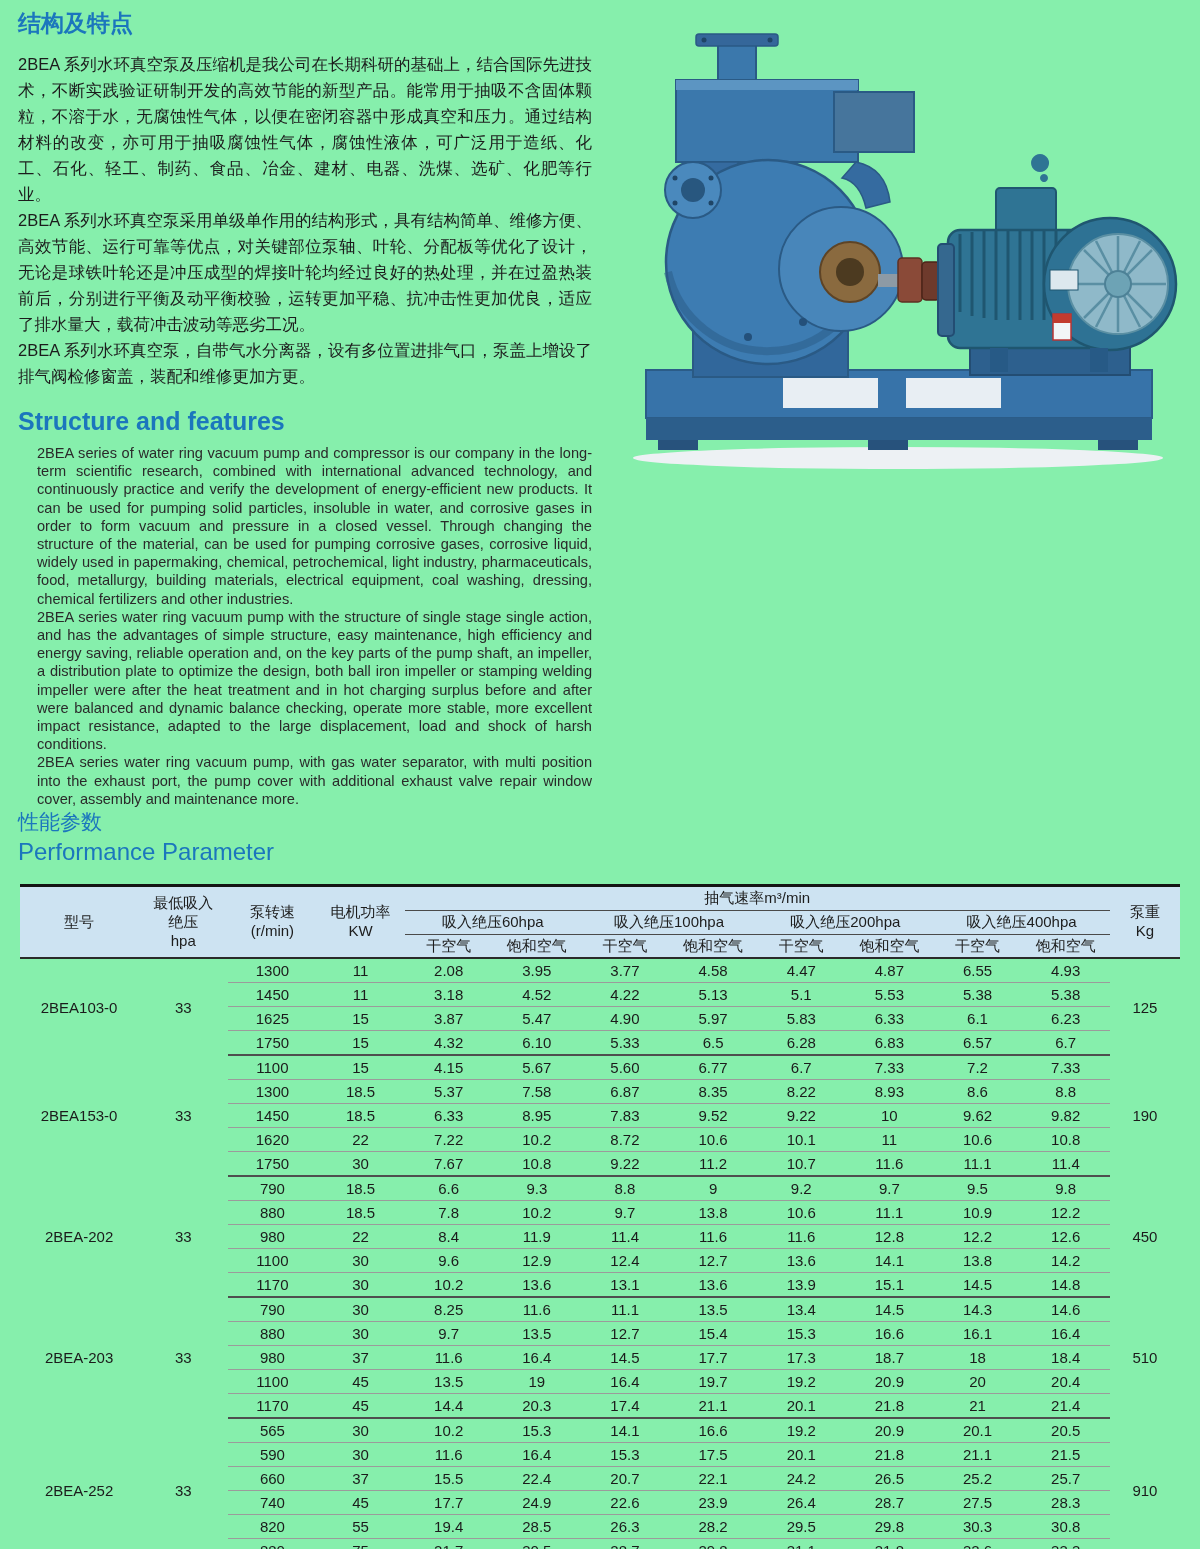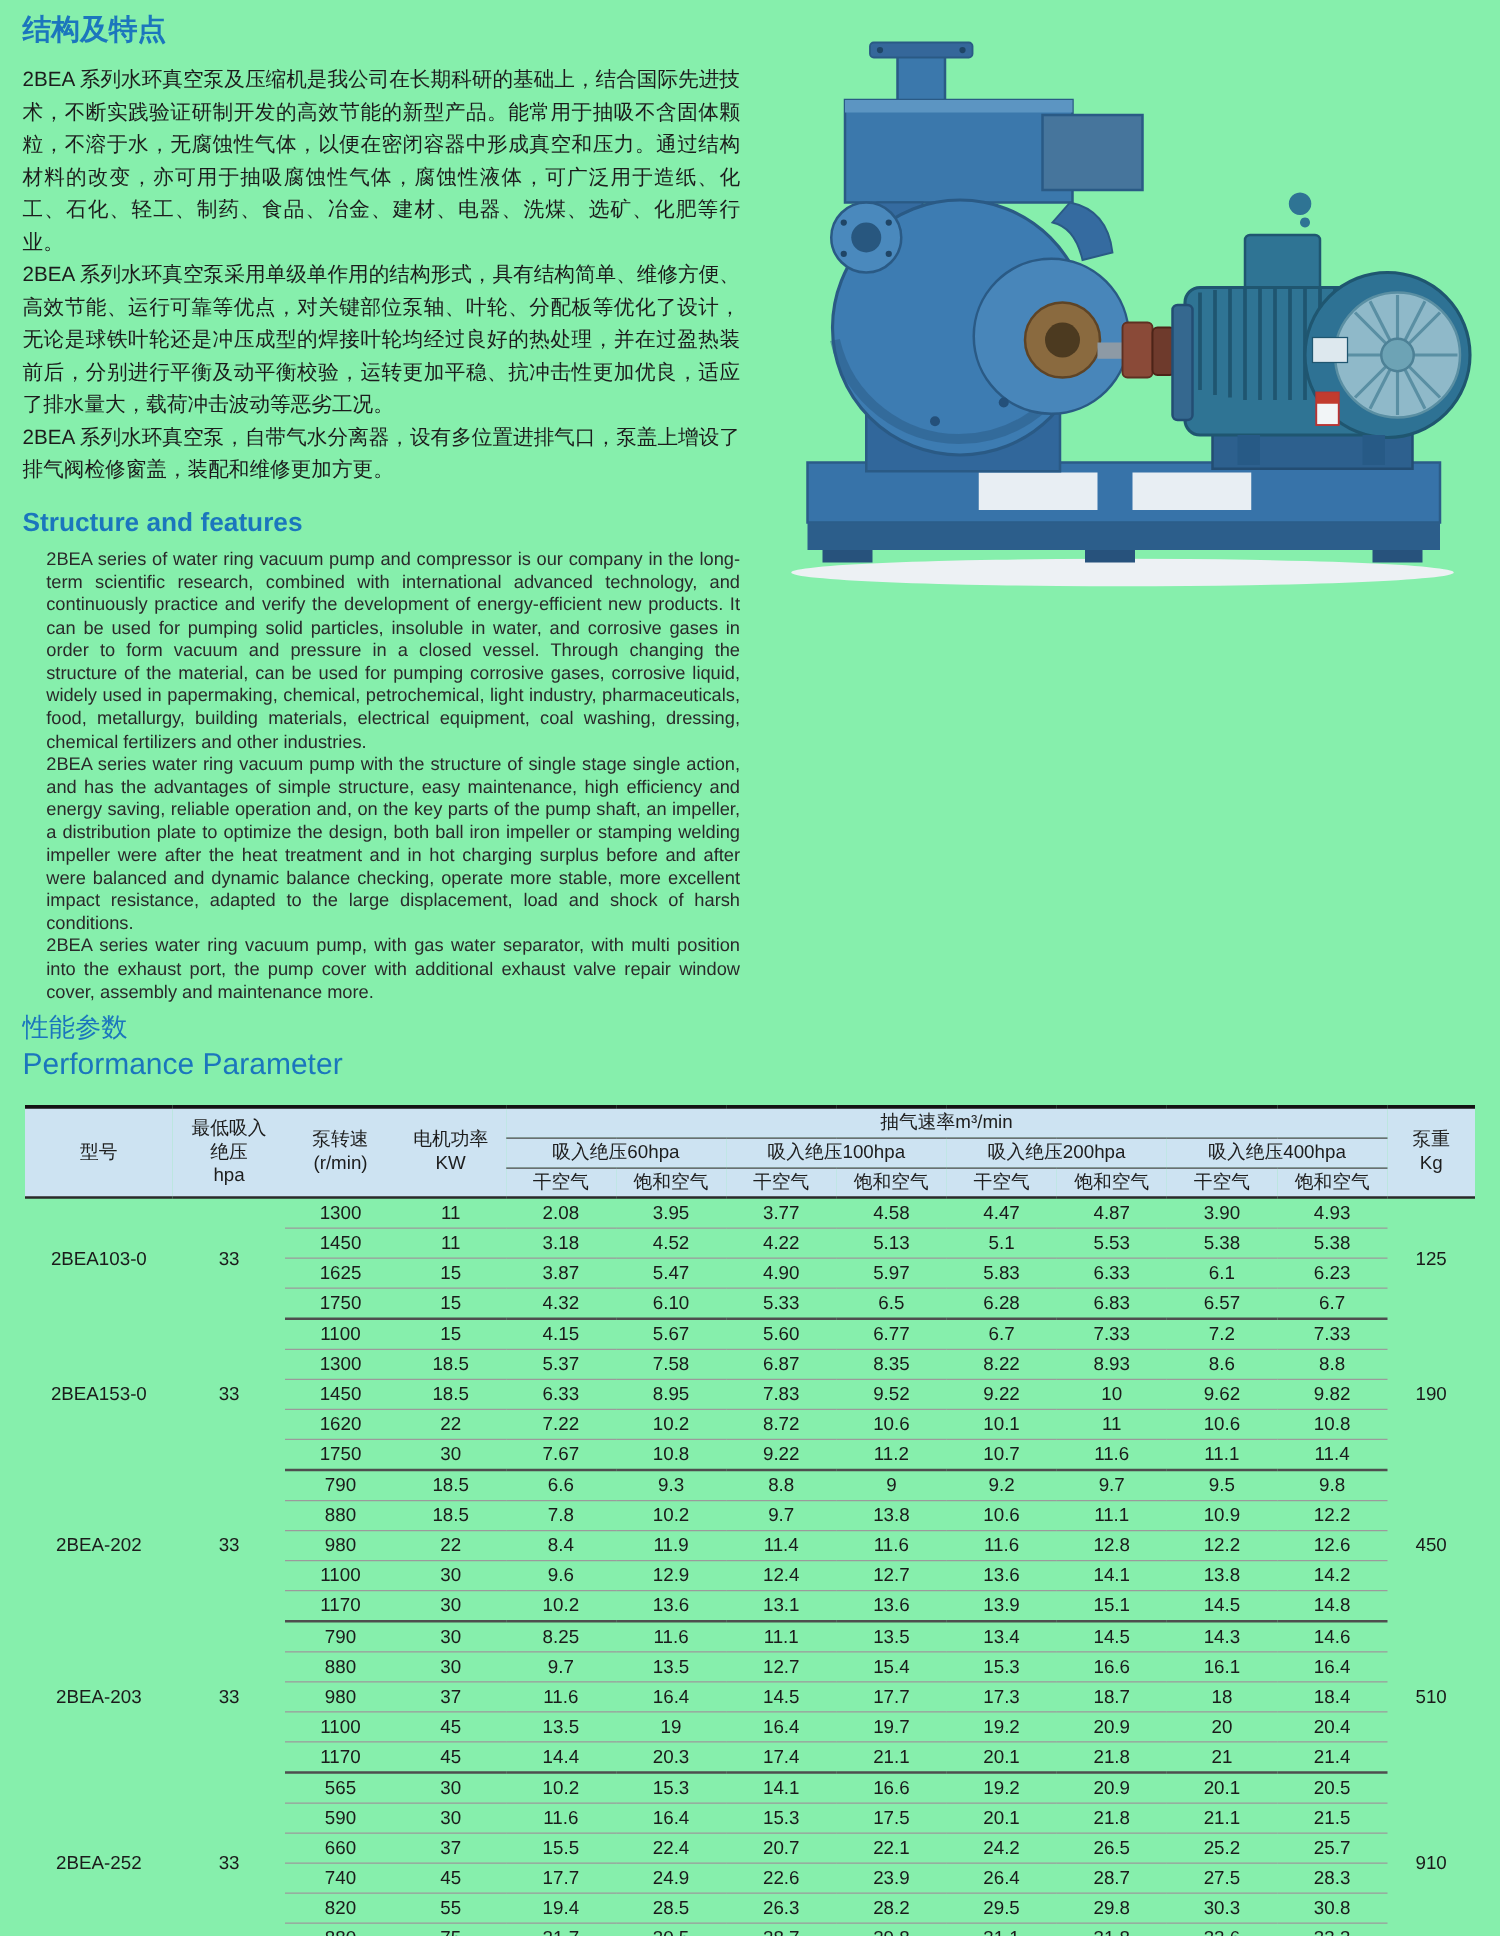--- a/index.html
+++ b/index.html
@@ -29,21 +29,21 @@
     color: #1b76bd;
     margin-bottom: 12px;
   }
   .cn-body p {
     font-size: 16.5px;
     line-height: 26px;
     text-align: justify;
     color: #1c1c1c;
   }
   .en-title {
-    font-size: 21px;
+    font-size: 25px;
     font-weight: bold;
     color: #1b76bd;
     margin: 18px 0 8px 0;
   }
   .en-body p {
     font-size: 14.6px;
     line-height: 18.2px;
     text-align: justify;
     color: #2a2a2a;
     margin-left: 19px;
@@ -286,21 +286,21 @@
             <td class="model-cell" rowspan="4">2BEA103-0</td>
             <td class="pressure-cell" rowspan="4">33</td>
             <td class="row-sep">1300</td>
             <td class="row-sep">11</td>
             <td class="row-sep">2.08</td>
             <td class="row-sep">3.95</td>
             <td class="row-sep">3.77</td>
             <td class="row-sep">4.58</td>
             <td class="row-sep">4.47</td>
             <td class="row-sep">4.87</td>
-            <td class="row-sep">3.90</td>
+            <td class="row-sep">6.55</td>
             <td class="row-sep">4.93</td>
             <td class="weight-cell" rowspan="4">125</td>
           </tr>
           <tr>
             <td class="row-sep">1450</td>
             <td class="row-sep">11</td>
             <td class="row-sep">3.18</td>
             <td class="row-sep">4.52</td>
             <td class="row-sep">4.22</td>
             <td class="row-sep">5.13</td>

